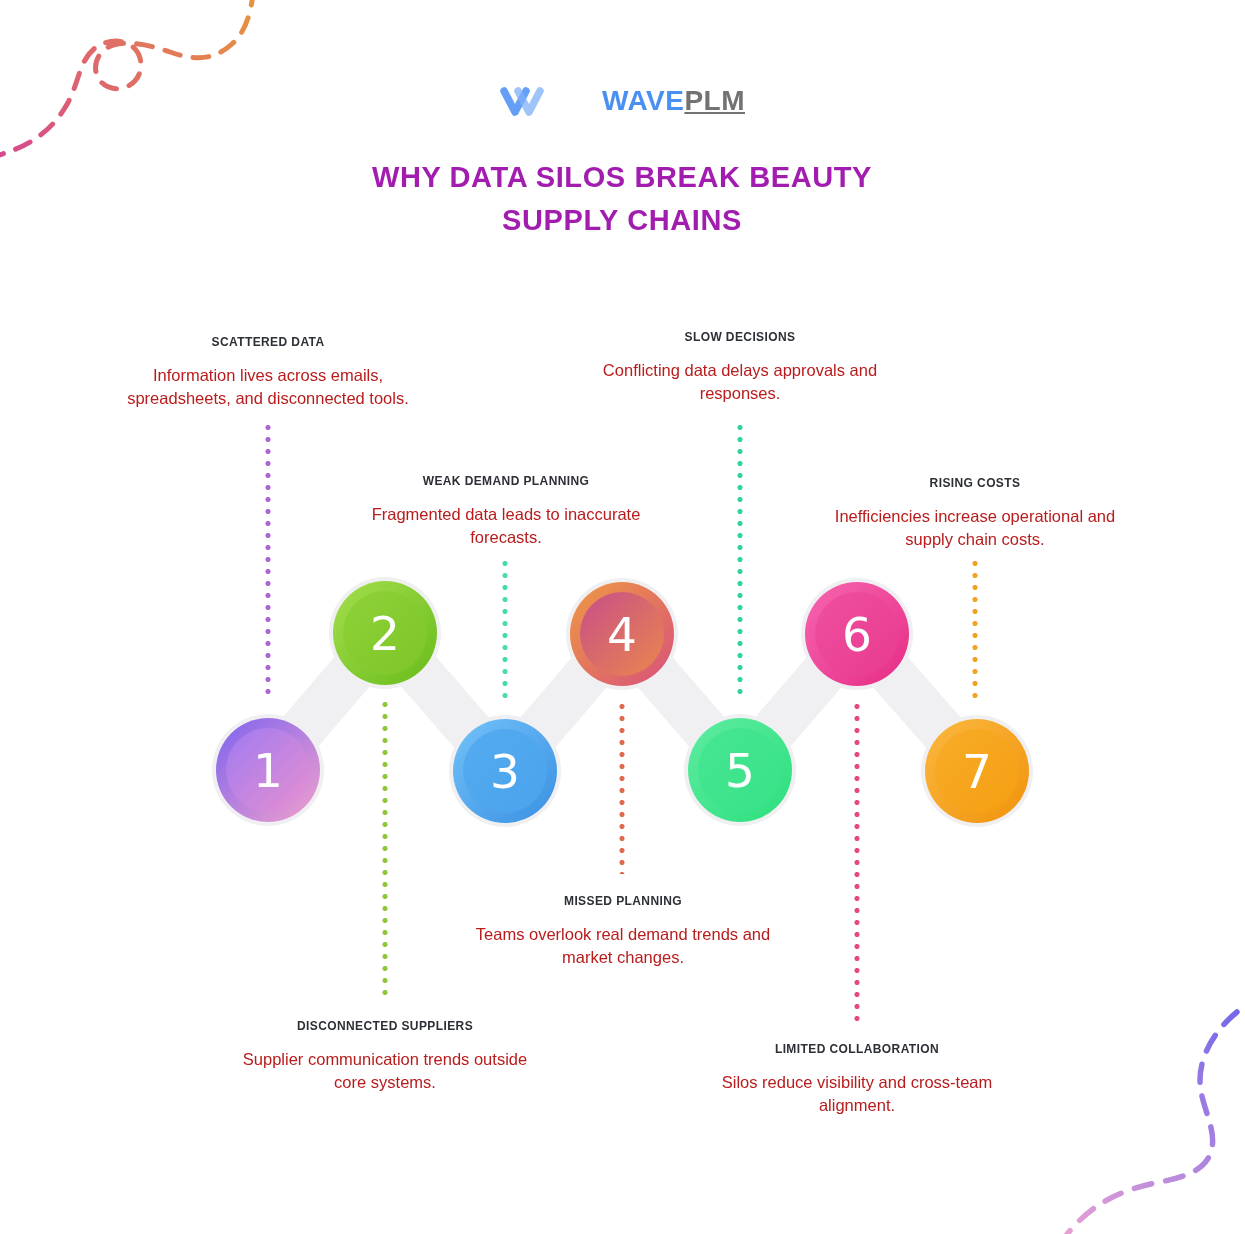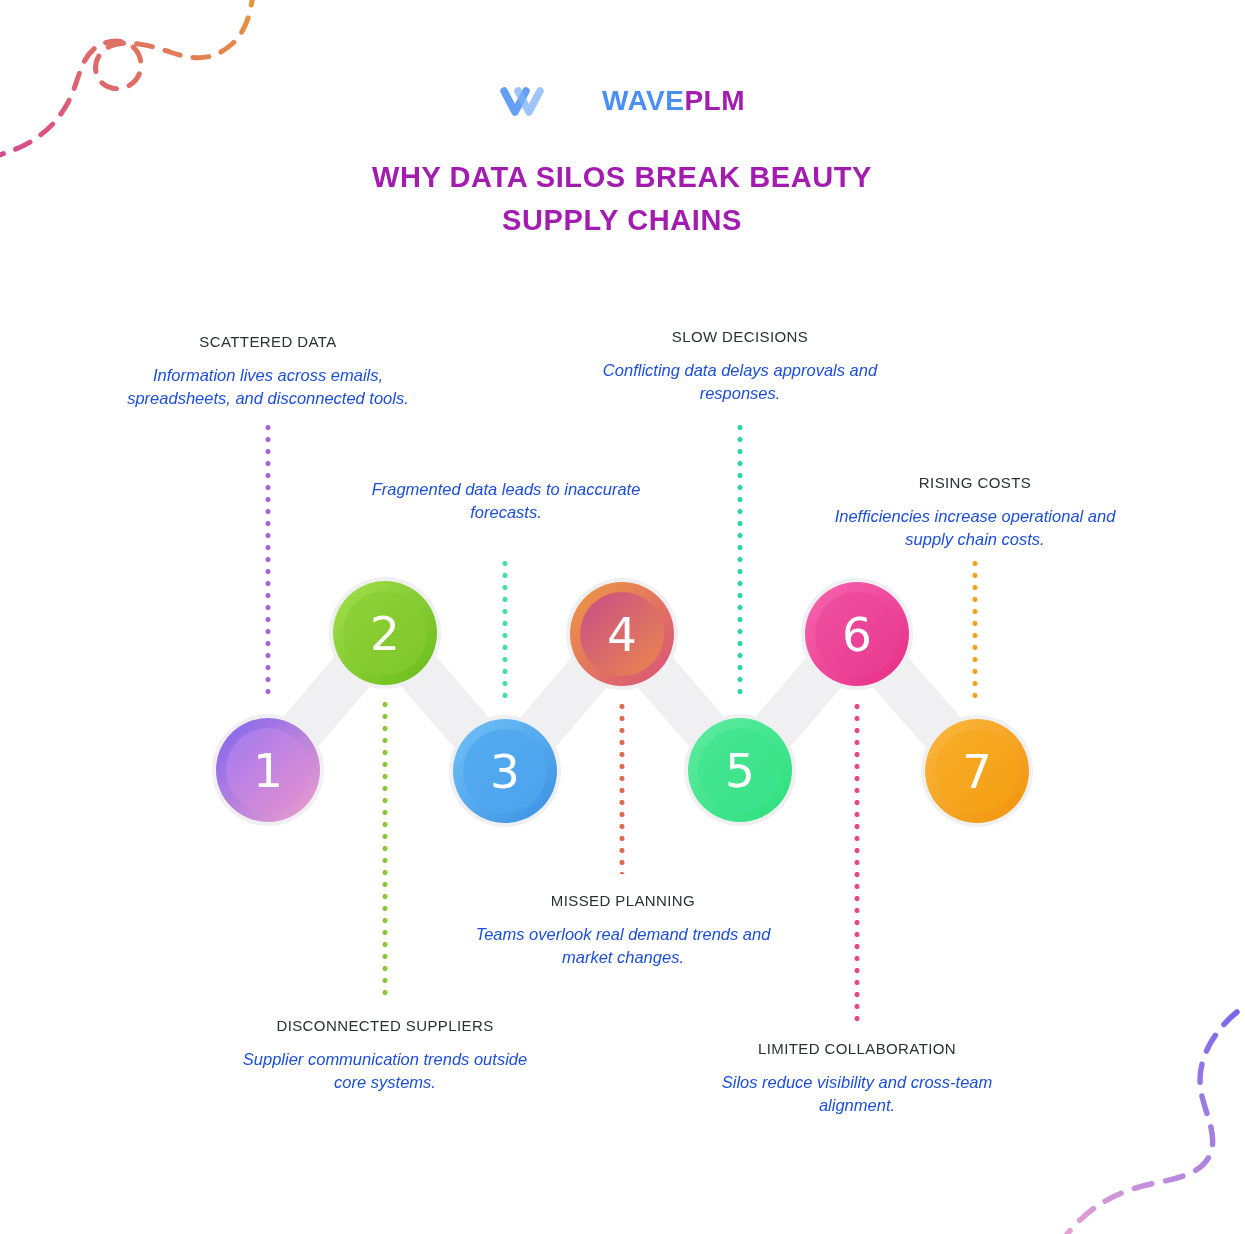--- a/index.html
+++ b/index.html
@@ -14,43 +14,43 @@
   .layer{position:absolute;left:0;top:0;}
 
   
   .logo{
     position:absolute;left:622px;top:84px;
     transform:translateX(-50%);
     display:flex;align-items:center;gap:9px;
   }
   .logo-text{font-size:28px;font-weight:800;letter-spacing:.5px;line-height:1;}
   .logo-text .primary{color:#4a90f3;margin-left:48px;}
-  .logo-text .secondary{color:#a21caf;}
+  .logo-text .secondary{color:#737373;text-decoration:underline;}
 
   
   .title{
     position:absolute;left:622px;top:156px;
     transform:translateX(-50%);
     width:820px;text-align:center;
     font-size:29px;font-weight:700;color:#a21caf;
     letter-spacing:.6px;line-height:43px;
   }
 
   
   .textblock{
     position:absolute;transform:translateX(-50%);
     text-align:center;
   }
   .step-label{
-    font-size:15px;font-weight:400;color:#2c2f35;
+    font-size:12px;font-weight:700;color:#2c2f35;
     letter-spacing:.4px;margin-bottom:11px;line-height:22px;
   }
   .step-desc{
-    font-size:16.5px;font-weight:400;color:#1d4ed8;
-    line-height:23px;margin:8px auto;font-style:italic;
+    font-size:16.5px;font-weight:400;color:#b91c1c;
+    line-height:23px;margin:0 auto;
   }
 
   
   .dotline{
     position:absolute;width:6px;
     background-image:radial-gradient(circle at 3px 3.5px, var(--dc) 2.2px, rgba(0,0,0,0) 2.9px);
     background-size:6px 12px;background-repeat:repeat-y;
   }
 
   
@@ -136,20 +136,21 @@
     </div>
     <div class="dotline" style="left:382px;top:701px;height:297px"></div>
     <div class="textblock" style="left:385px;top:1015px;width:310px">
       <div class="step-label">DISCONNECTED SUPPLIERS</div>
       <div class="step-desc" style="max-width:290px">Supplier communication trends outside core systems.</div>
     </div>
   </div>
 
   <div style="--c1: #72c2f8; --c2: #3a90e2; --i1: #54abf0; --i2: #4aa3ec; --dc: #45dfa5;">
     <div class="textblock" style="left:506px;top:470px;width:330px">
+      <div class="step-label">WEAK DEMAND PLANNING</div>
       <div class="step-desc" style="max-width:310px">Fragmented data leads to inaccurate forecasts.</div>
     </div>
     <div class="dotline" style="left:502px;top:560px;height:142px"></div>
     <div class="circle" style="left:453px;top:719px">
       <span class="num">3</span>
     </div>
   </div>
 
   <div style="--c1: #ee9a42; --c2: #d8517c; --i1: #c84e88; --i2: #ea874d; --dc: #dd6a4e;">
     <div class="circle" style="left:570px;top:582px">

